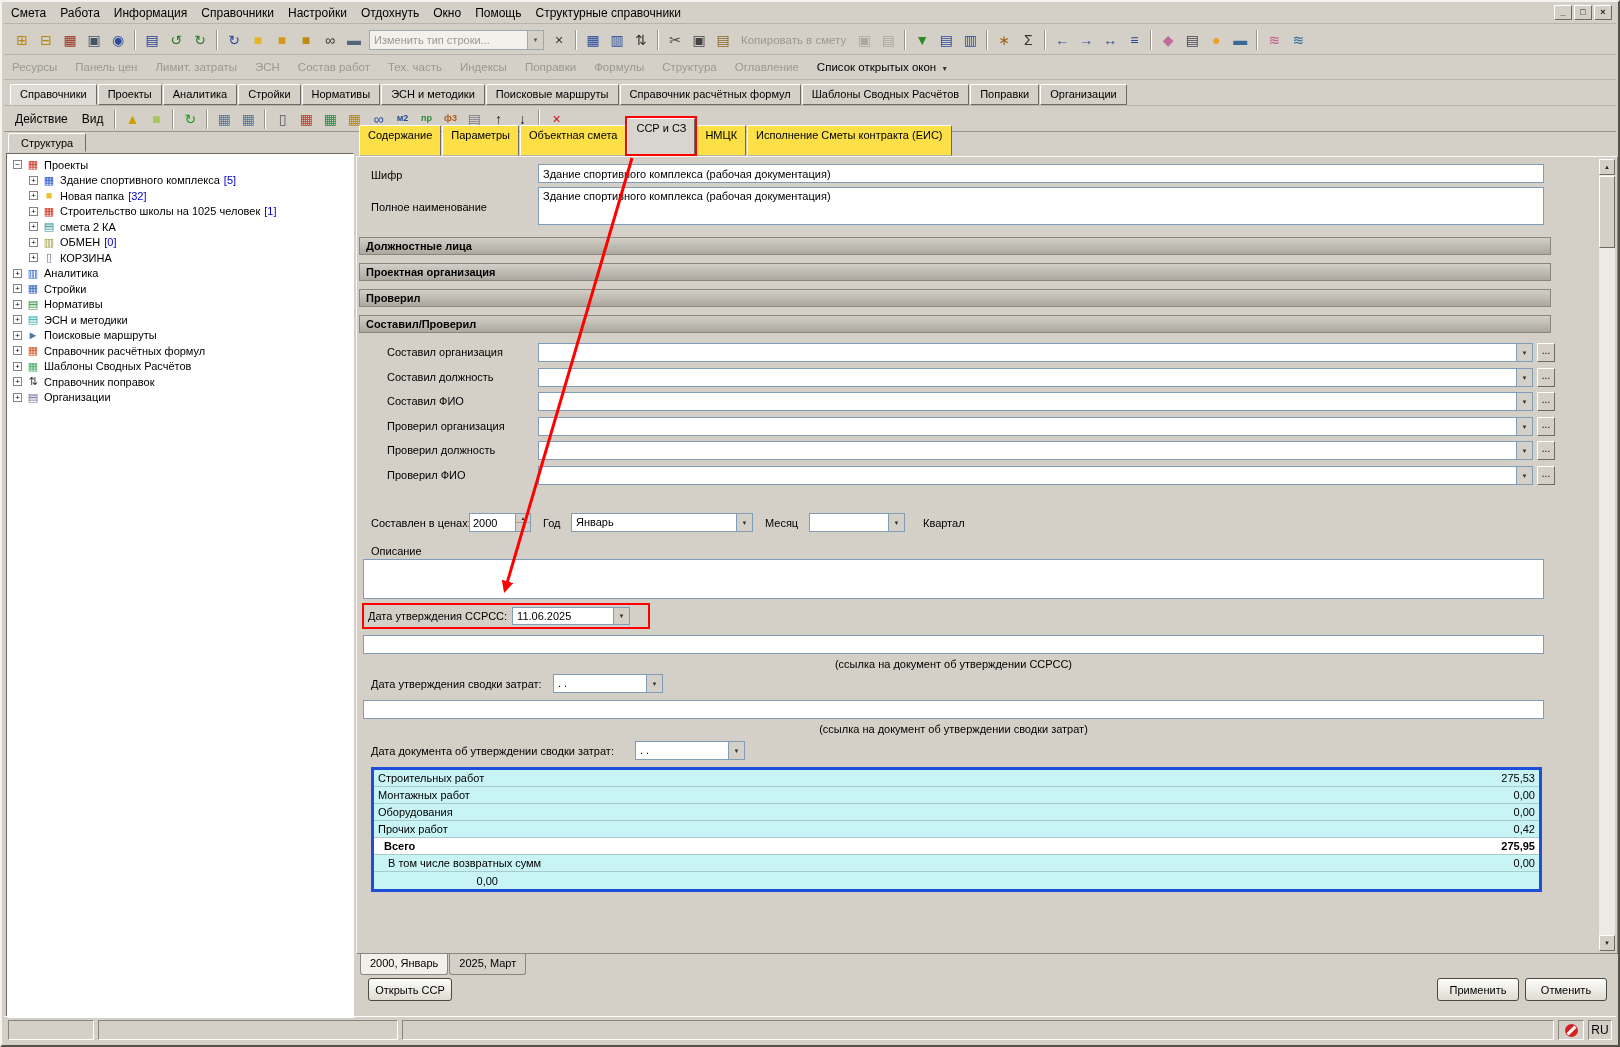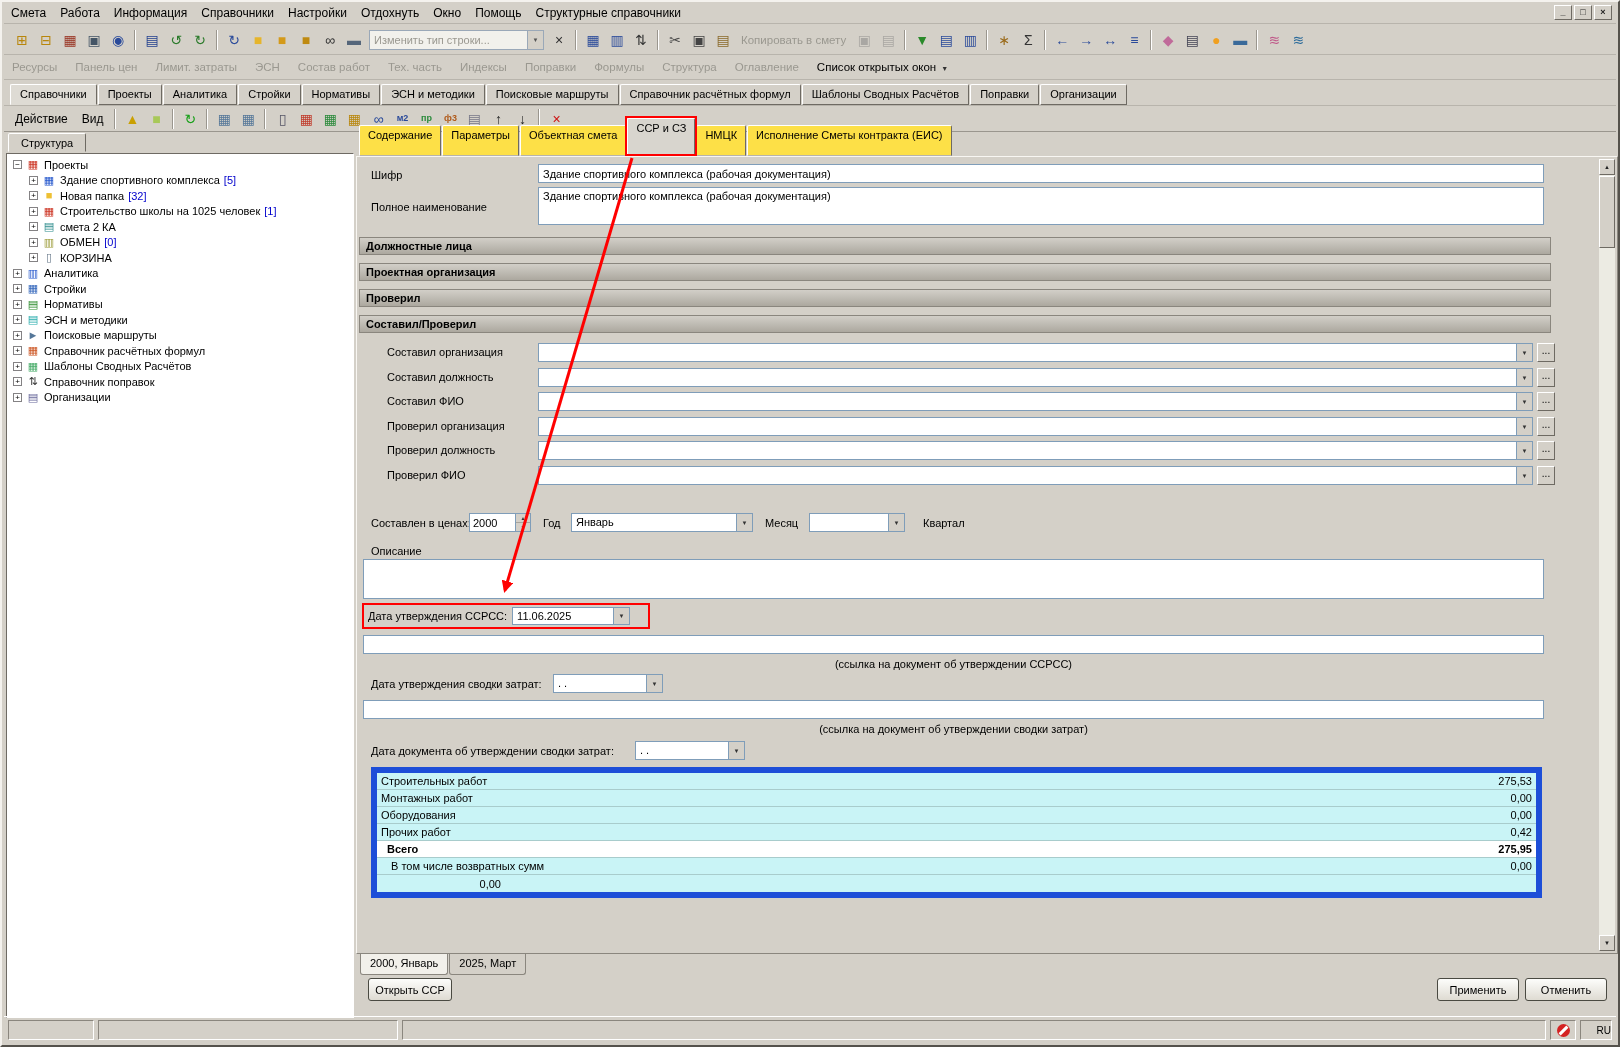--- a/index.html
+++ b/index.html
@@ -66,21 +66,21 @@
   .combo .b{width:16px;background:#d4d0c8;border-left:1px solid #7f9db9;display:flex;align-items:center;justify-content:center;font-size:6px;color:#333;flex:none;}
   .dotsbtn{position:absolute;width:18px;height:19px;background:#d4d0c8;border:1px solid;border-color:#fff #6e6a63 #6e6a63 #fff;text-align:center;font-size:10px;line-height:14px;cursor:default;}
   .spinner{position:absolute;height:19px;display:flex;background:#fff;border:1px solid #7f9db9;}
   .spin-val{flex:1;min-width:0;border:none;outline:none;font-size:11px;padding:1px 3px;font-family:"Liberation Sans",sans-serif;}
   .spin-btns{width:15px;display:flex;flex-direction:column;border-left:1px solid #7f9db9;flex:none;}
   .su,.sd{flex:1;font-size:5px;display:flex;align-items:center;justify-content:center;background:#d4d0c8;color:#333;}
   .su{border-bottom:1px solid #a8a49c;}
   .caption{position:absolute;left:0;width:1193px;text-align:center;font-size:11px;color:#000;}
   .red-box{position:absolute;border:2px solid #ff0000;display:flex;align-items:center;padding-left:4px;z-index:3;}
 
-  .totals{position:absolute;border:6px solid #1d4ed8;background:#701a75;}
+  .totals{position:absolute;border:3px solid #1d4ed8;background:#701a75;}
   .trowt{display:flex;align-items:center;height:17px;background:#c9f4f6;border-bottom:1px solid #a8cccc;padding:0 4px;}
   .trowt:last-child{border-bottom:none;}
   .trowt.total{background:#ffffff;font-weight:bold;padding-left:10px;}
   .trowt.cyan-indent .tl{padding-left:10px;}
   .tl{flex:1;white-space:nowrap;overflow:hidden;}
   .tv{width:120px;text-align:right;}
 
   .vscroll{position:absolute;right:2px;top:2px;bottom:2px;width:16px;background:#ecebe3;}
   .sb-btn{position:absolute;left:0;width:16px;height:16px;background:#d4d0c8;border:1px solid;border-color:#fff #6e6a63 #6e6a63 #fff;font-size:6px;text-align:center;line-height:14px;color:#222;}
   .sb-btn.up{top:0;}
@@ -96,21 +96,21 @@
   .apply{left:1081px;top:846px;width:82px;}
   .cancel{left:1169px;top:846px;width:82px;}
 
   
   .statusbar{position:absolute;left:2px;right:2px;bottom:2px;height:27px;display:flex;align-items:center;gap:4px;padding:3px 4px;border-top:1px solid #fff;}
   .sb-panel{height:20px;border:1px solid;border-color:#8a867e #fff #fff #8a867e;display:flex;align-items:center;justify-content:center;}
   .sb-panel.p1{width:86px;}
   .sb-panel.p2{width:300px;}
   .sb-panel.p3{flex:1;}
   .sb-panel.picon{width:26px;}
-  .sb-panel.plang{width:32px;font-size:10px;justify-content:flex-end;}
+  .sb-panel.plang{width:24px;font-size:12px;}
   .redcirc{width:13px;height:13px;border-radius:50%;background:#d42222;display:inline-block;position:relative;}
   .redcirc::after{content:"";position:absolute;left:1px;top:5px;width:11px;height:3px;background:#fff;transform:rotate(-45deg);}
 
   .annot-arrow{position:absolute;left:0;top:0;z-index:50;pointer-events:none;}
 </style>
 </head>
 <body>
 
 <div class="window">
 

